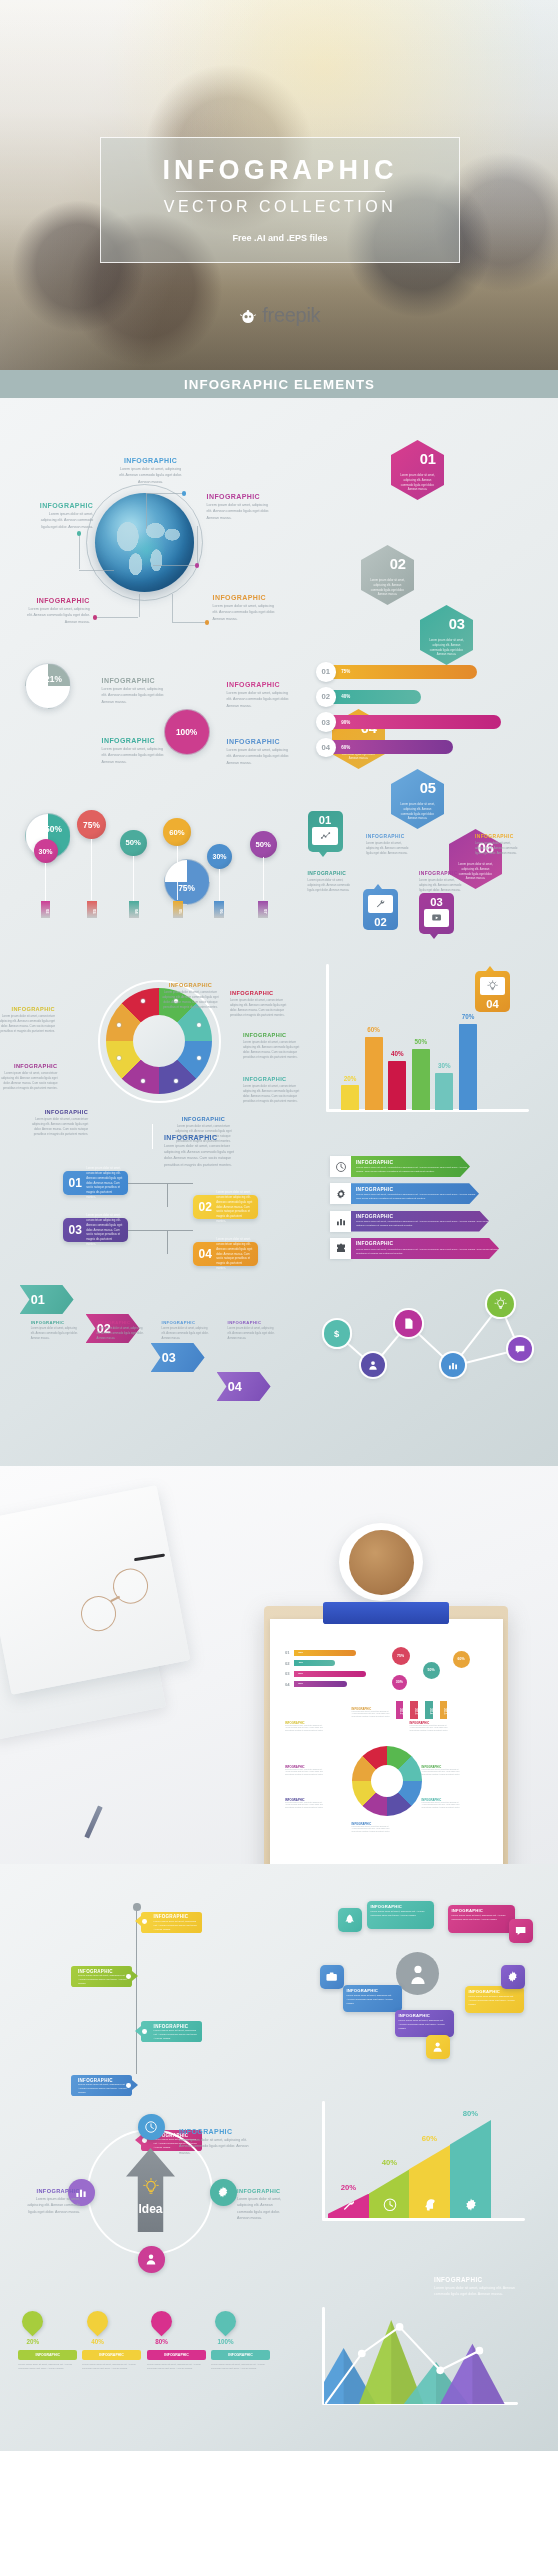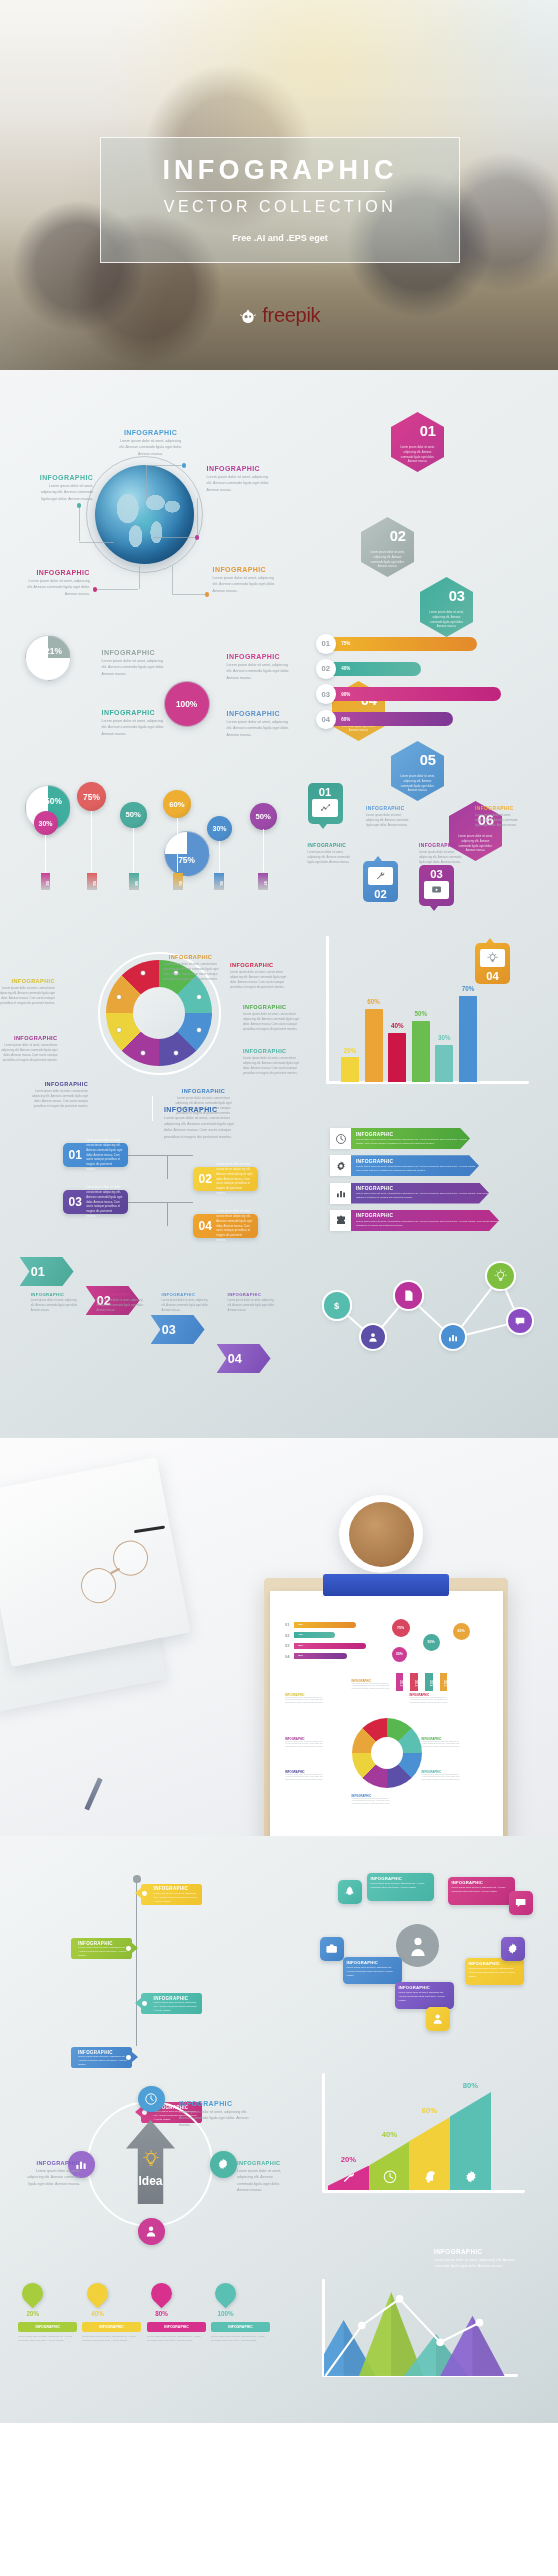--- a/index.html
+++ b/index.html
@@ -36,21 +36,21 @@
     background:rgba(190,200,198,.42); border:1.4px solid rgba(255,255,255,.85);
     display:flex; flex-direction:column; align-items:center; justify-content:center;
     backdrop-filter:blur(0.7px);
   }
   .hero-title{ color:#fff; font-size:27px; font-weight:bold; letter-spacing:4.2px; line-height:1; }
   .hero-rule{ width:209px; height:0.7px; background:rgba(255,255,255,.85); margin:7.7px 0 6.3px; }
   .hero-sub{ color:#fff; font-size:16px; letter-spacing:3.5px; font-weight:300; }
   .hero-note{ color:#fff; font-size:9px; font-weight:bold; margin-top:17px; }
   .brand{ position:absolute; left:0; right:0; top:304px; display:flex;
           align-items:center; justify-content:center; gap:5.6px; }
-  .brand-name{ color:#7f1d1d; font-size:20px; font-weight:300; letter-spacing:-0.3px; }
+  .brand-name{ color:#737373; font-size:20px; font-weight:300; letter-spacing:-0.3px; }
   .banner{ width:559px; height:28px; background:#a6b9b9; color:#fff;
            display:flex; align-items:center; justify-content:center;
            font-size:13.3px; font-weight:bold; letter-spacing:1.1px; }
 
   
   .sheet{ width:559px; position:relative;
     background:linear-gradient(145deg,#f3f5f6 0%, #e9edee 35%, #dde4e6 70%, #ccd6d8 100%); }
   .sheet.s1{ height:1068px; }
   .sheet.s3{ height:587px; }
   .abs{ position:absolute; }
@@ -216,38 +216,39 @@
 <div class="page">
 
   <div class="hero">
     <div class="hero-photo"></div>
     <div class="hero-shade"></div>
 
     <div class="hero-card">
       <div class="hero-title">INFOGRAPHIC</div>
       <div class="hero-rule"></div>
       <div class="hero-sub">VECTOR COLLECTION</div>
-      <div class="hero-note">Free .AI and .EPS eget</div>
+      <div class="hero-note">Free .AI and .EPS files</div>
     </div>
 
     <div class="brand">
       <span>
         <svg width="18" height="18" viewBox="0 0 26 26">
           <circle cx="13" cy="15" r="8.2" fill="#fff"></circle>
           <circle cx="13" cy="6.4" r="1.9" fill="#fff"></circle>
           <rect x="12.4" y="7.6" width="1.2" height="2.4" fill="#fff"></rect>
           <path d="M4.6 12.6 L1.6 11.2 M21.4 12.6 L24.4 11.2" stroke="#fff" stroke-width="1.2" fill="none"></path>
           <circle cx="10.2" cy="14" r="2.3" fill="#8b8673"></circle>
           <circle cx="16" cy="14" r="1.6" fill="#8b8673"></circle>
         </svg>
       </span>
       <span class="brand-name">freepik</span>
     </div>
   </div>
 
+  <div class="banner">INFOGRAPHIC ELEMENTS</div>
 
   <div class="sheet s1">
 
     <div class="abs" style="left:12.6px; top:34px; width:276px; height:209px;">
       <div class="abs" style="left:82px; top:61px;">
         <div class="globe"></div>
       </div>
       <div class="abs globe-ring" style="left:73px; top:52px;"></div>
 
       <div class="abs conn" style="left:133px; top:61px; width:0.7px; height:36px;"></div>

